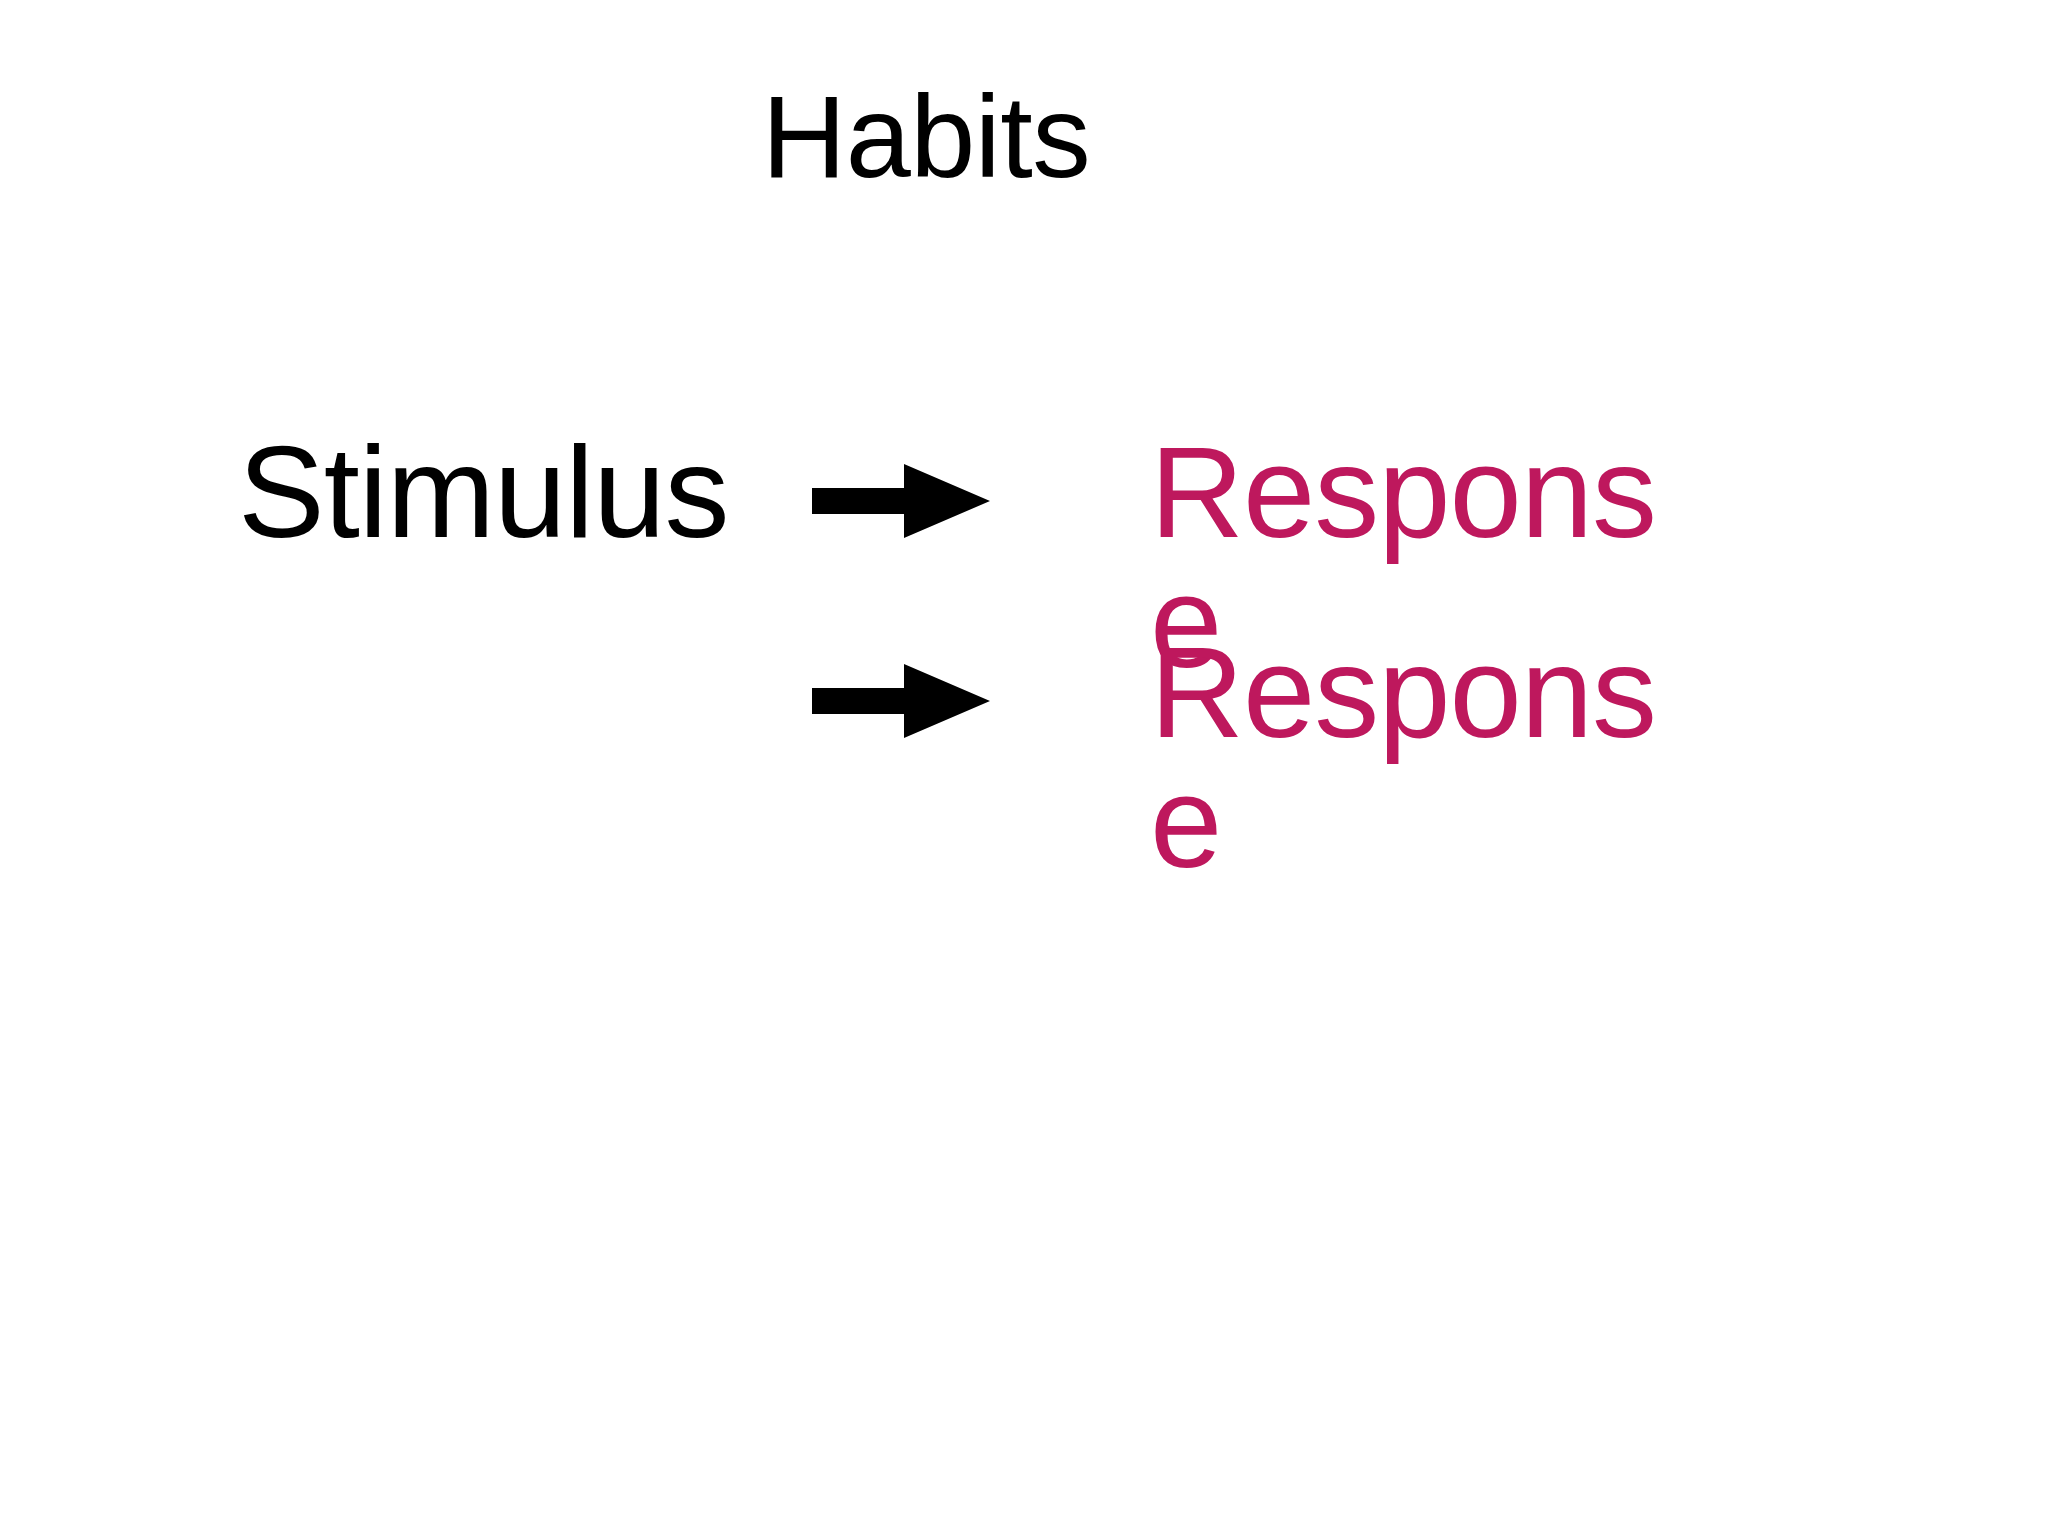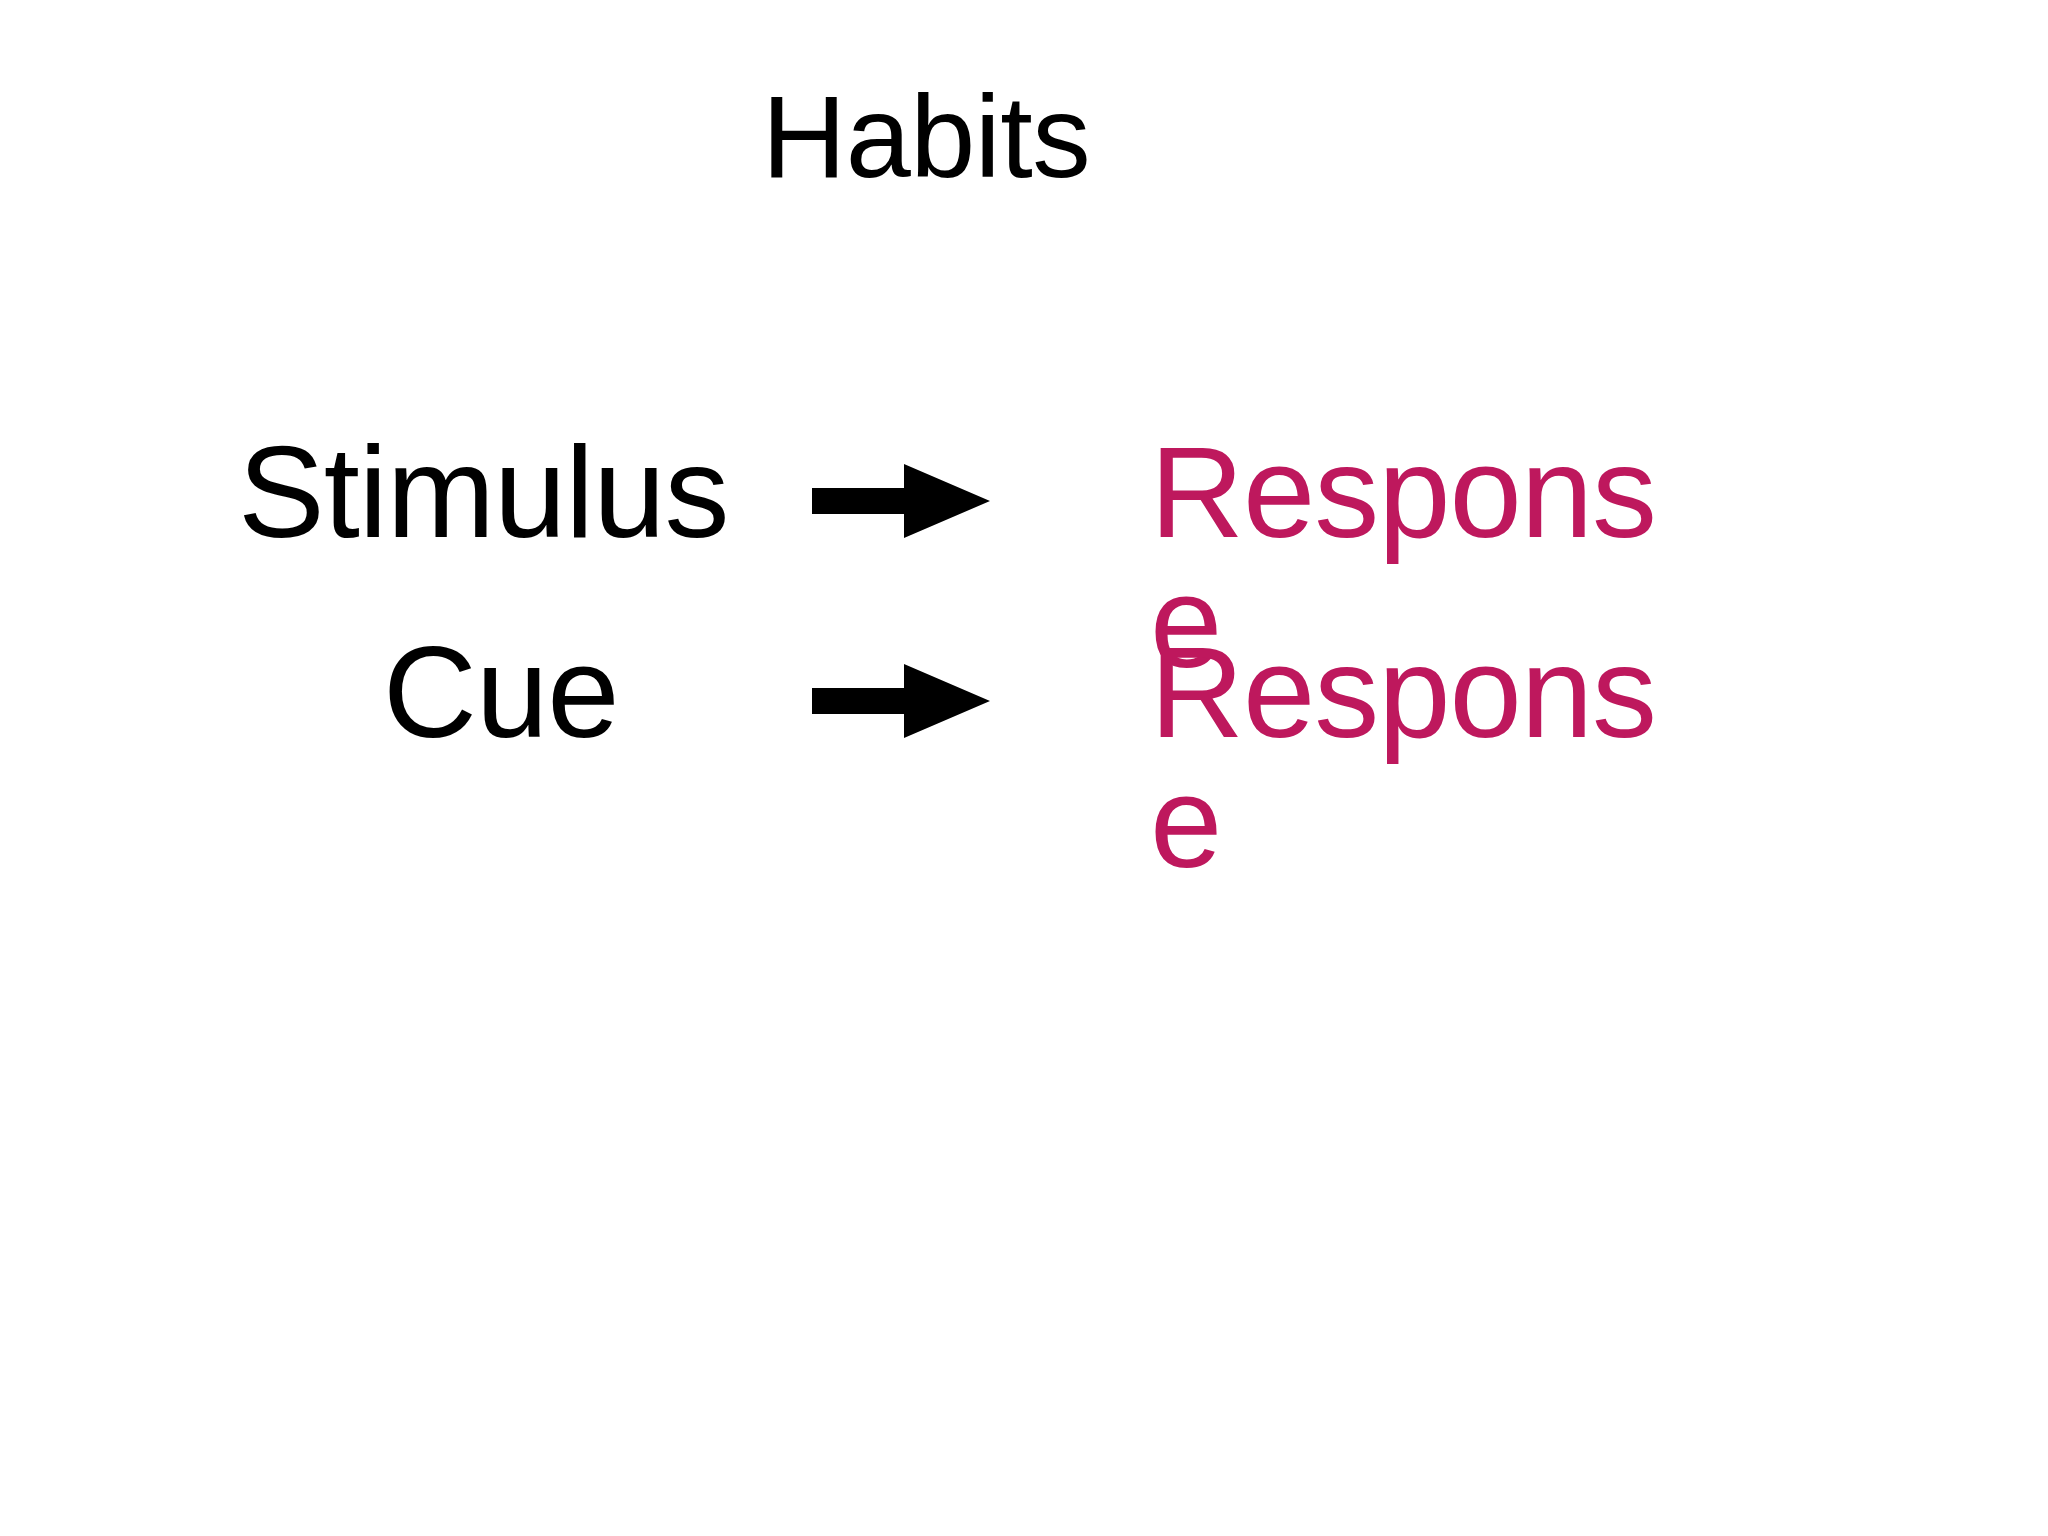--- a/index.html
+++ b/index.html
@@ -98,21 +98,20 @@
     <div class="term row1-left">Stimulus</div>
 
     <div class="block-arrow arrow1">
       <svg viewBox="0 0 178 86" preserveAspectRatio="none" aria-hidden="true">
         <polygon points="0,30 92,30 92,6 178,43 92,80 92,56 0,56" fill="#000000"></polygon>
       </svg>
     </div>
 
     <div class="term-wrapbox row1-right">Response</div>
 
-    <div class="term row2-left">Cue</div>
 
     <div class="block-arrow arrow2">
       <svg viewBox="0 0 178 86" preserveAspectRatio="none" aria-hidden="true">
         <polygon points="0,30 92,30 92,6 178,43 92,80 92,56 0,56" fill="#000000"></polygon>
       </svg>
     </div>
 
     <div class="term-wrapbox row2-right">Response</div>
 
   </div>

